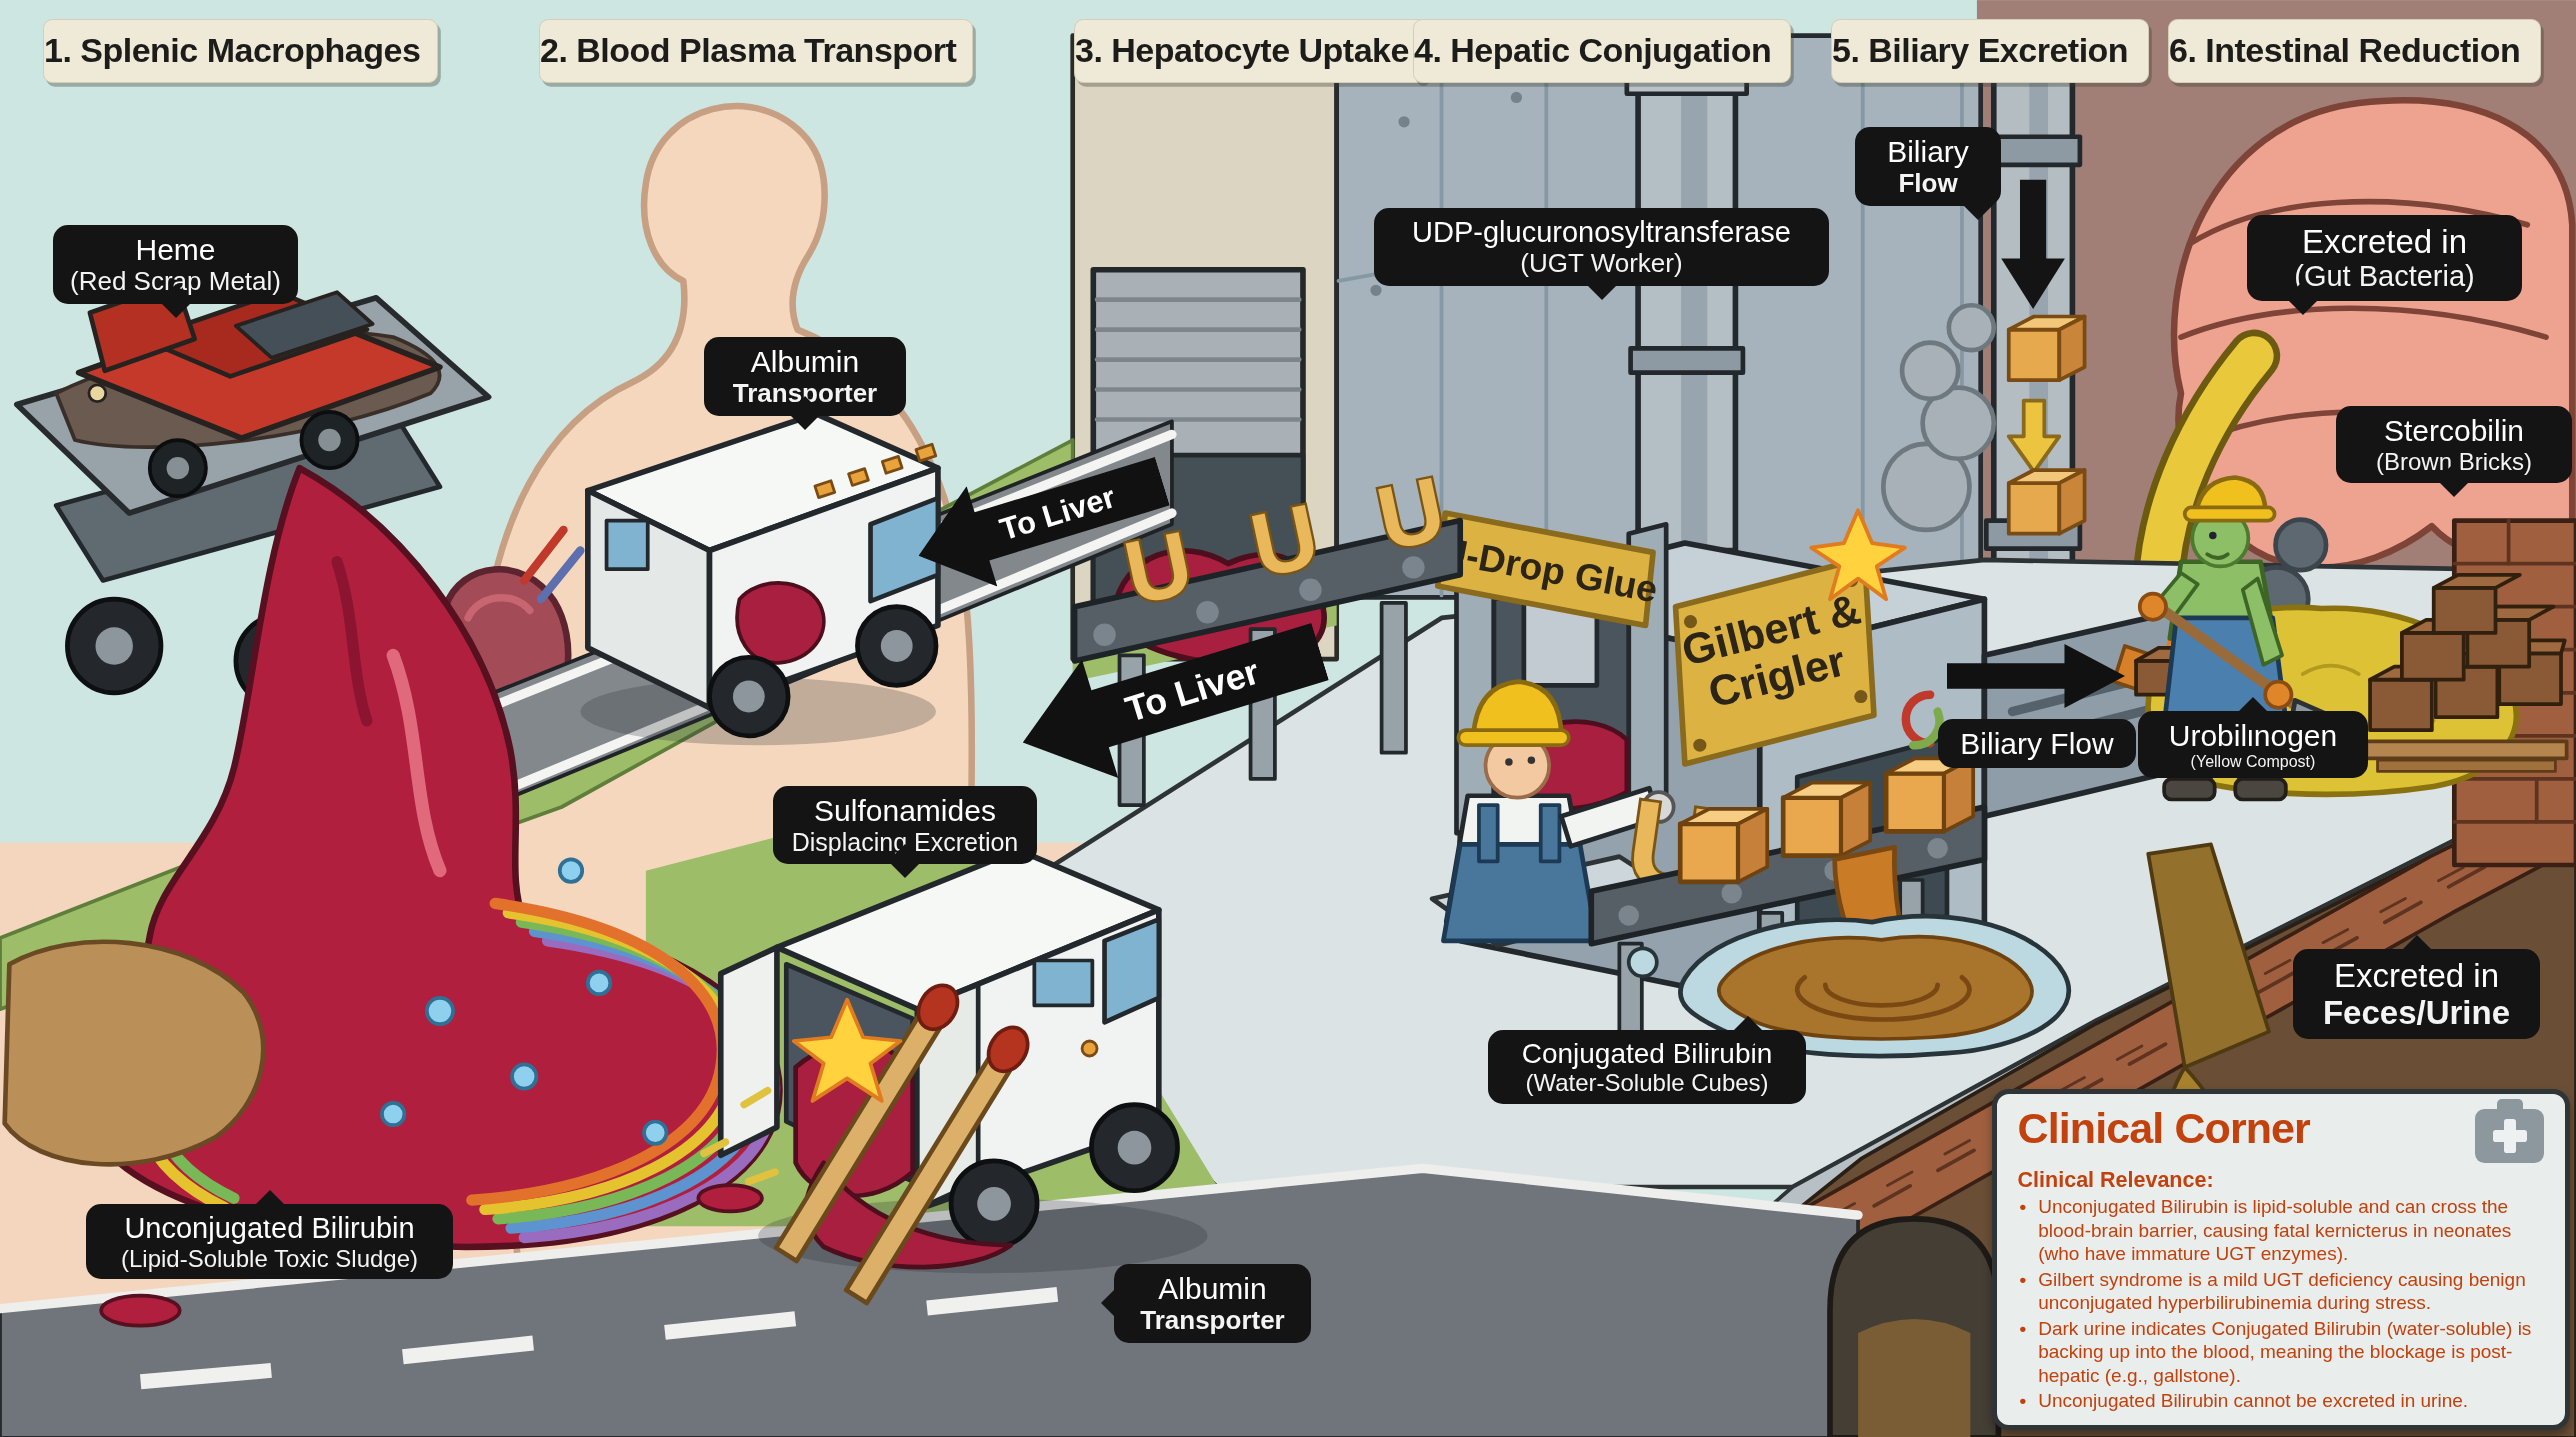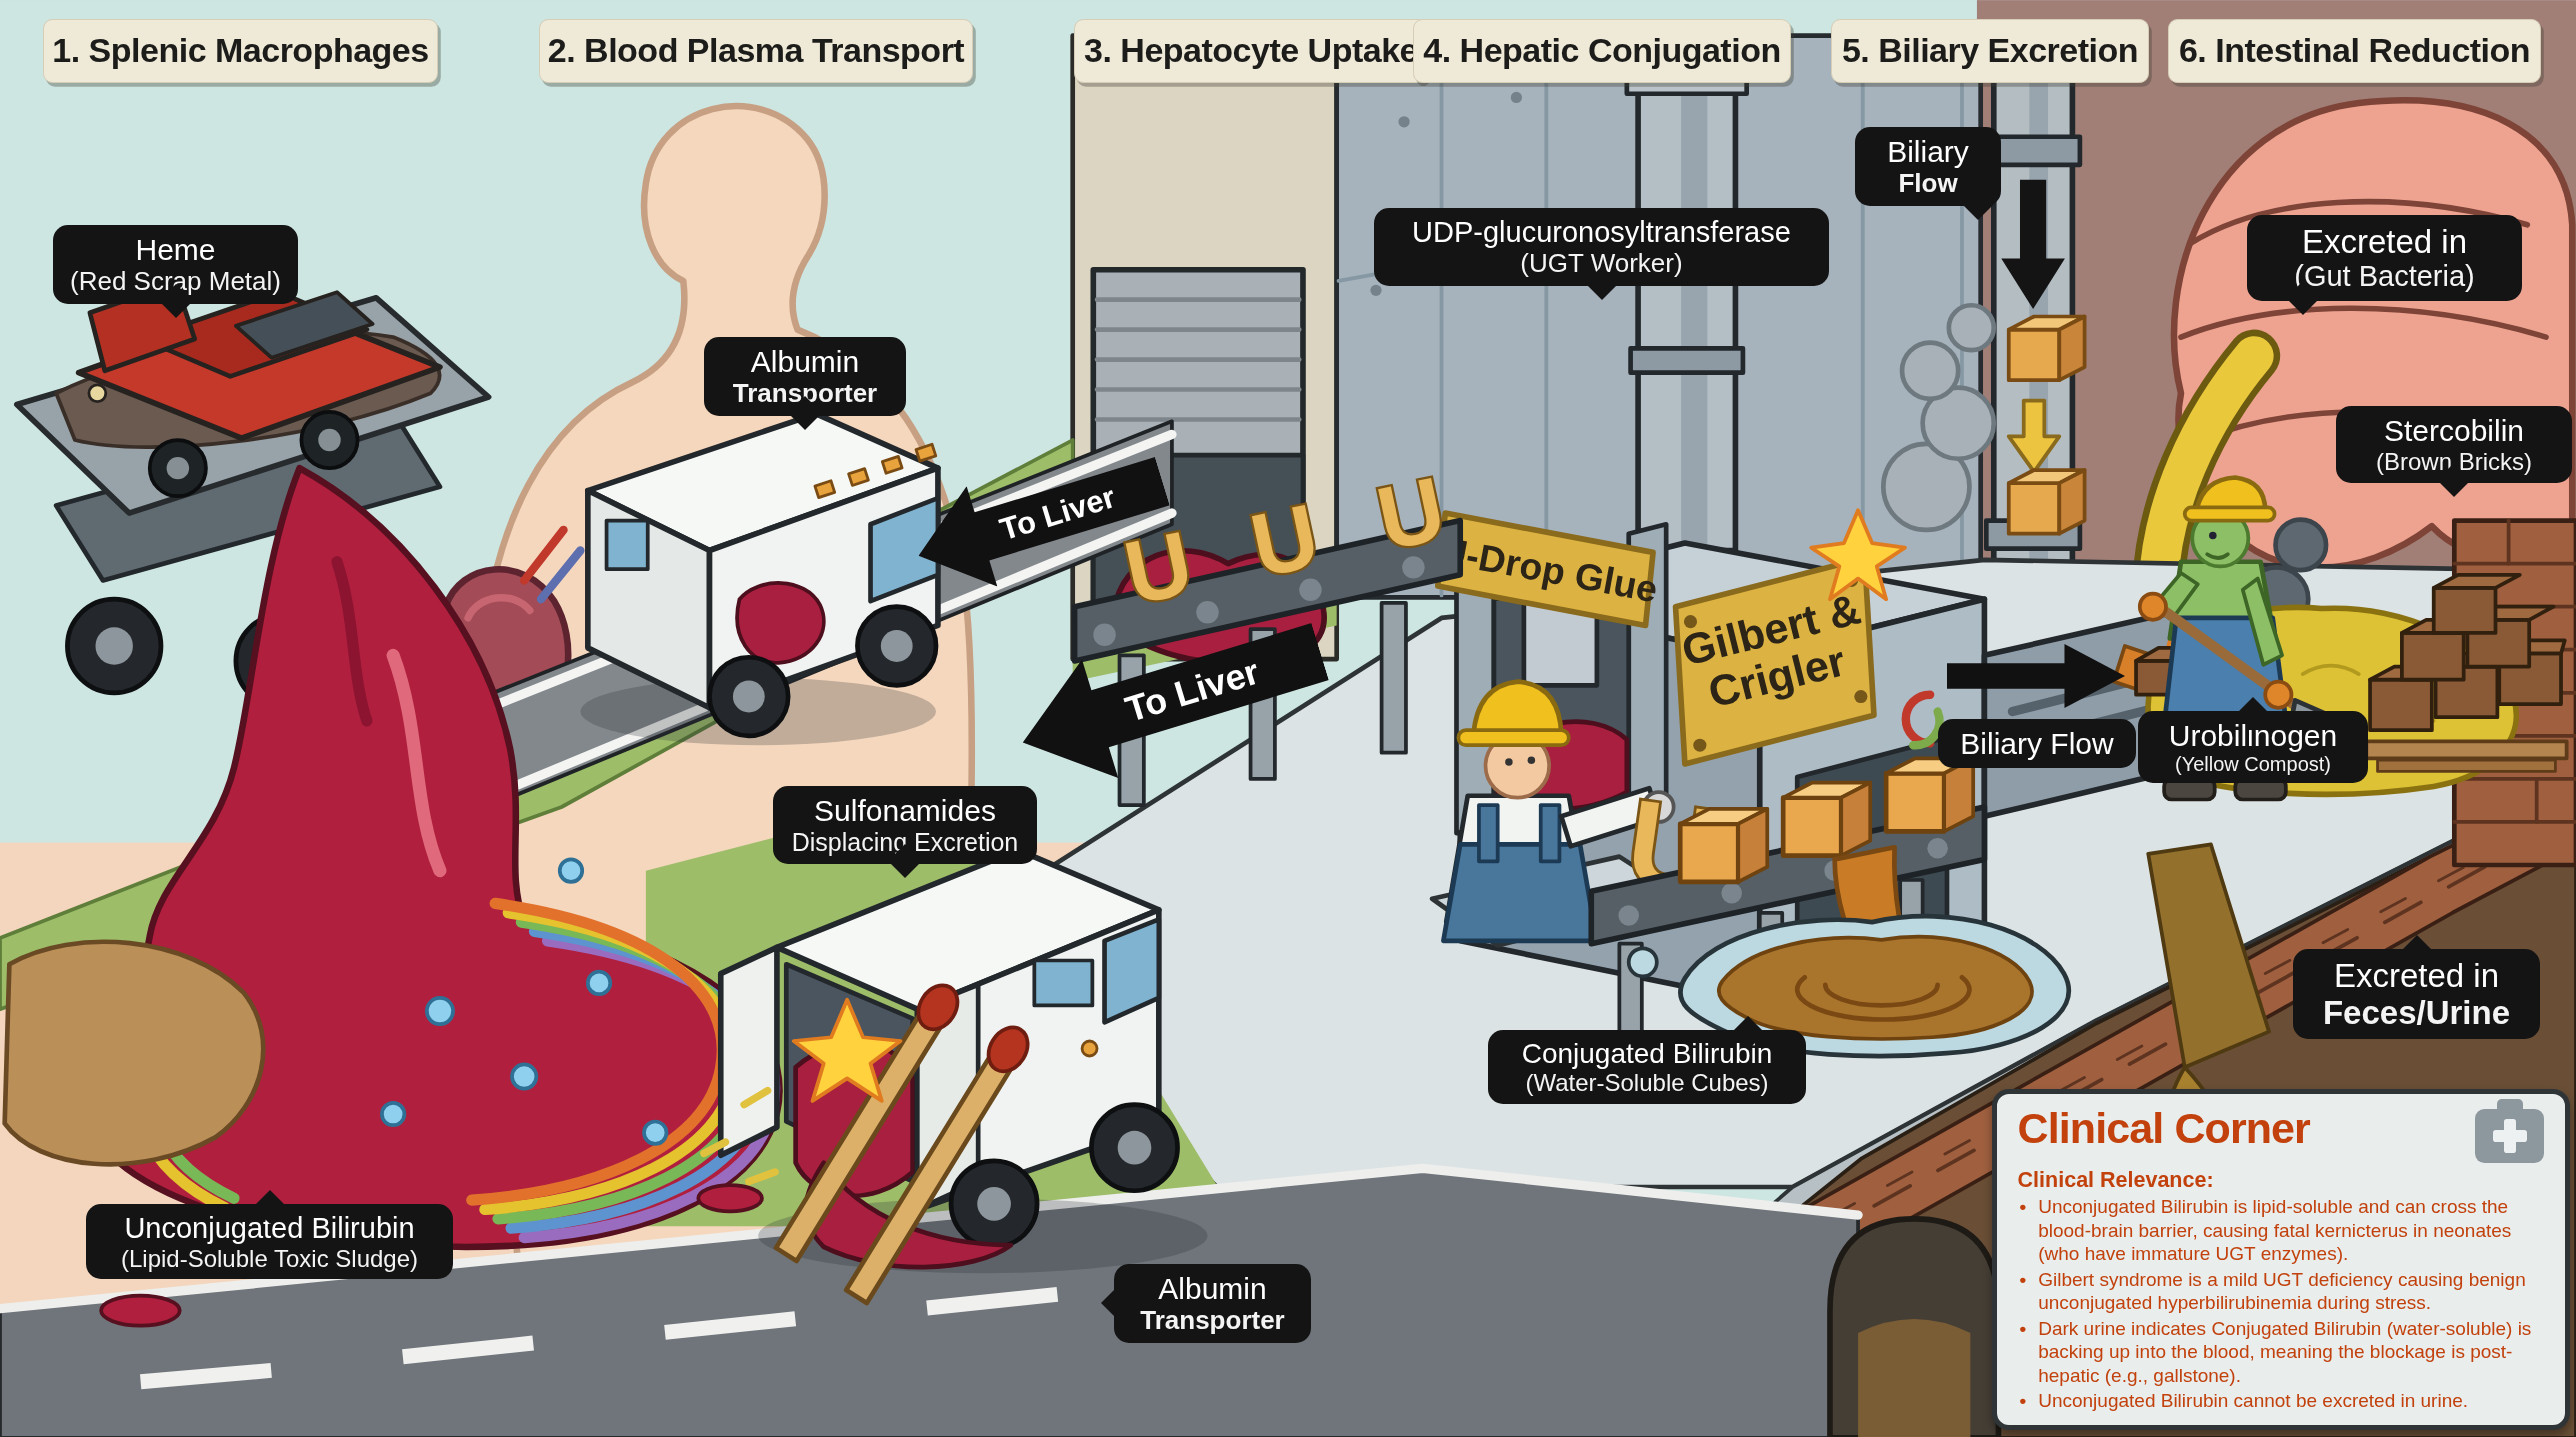--- a/index.html
+++ b/index.html
@@ -3,21 +3,21 @@
 <meta charset="utf-8">
 <style>
   html,body{margin:0;padding:0;background:#222;}
   #canvas{position:relative;width:2576px;height:1438px;overflow:hidden;
     font-family:"Liberation Sans",sans-serif;background:#cde6e2;}
   #scene{position:absolute;left:0;top:0;}
   #scene path,#scene polygon,#scene rect,#scene ellipse,#scene circle,#scene line
     {stroke-linejoin:round;stroke-linecap:round;}
 
   
-  .chip{position:absolute;top:19px;height:62px;line-height:60px;text-align:center;
+  .chip{position:absolute;top:19px;height:62px;line-height:60px;text-align:left;
     background:#efe9d7;border:1.9px solid #d5cdb6;border-radius:9.4px;
     box-shadow:2.8px 3.7px 0 rgba(60,60,48,.35);
     font-weight:bold;font-size:34px;letter-spacing:-0.5px;color:#1c1c1a;white-space:nowrap;}
 
   
   .co{position:absolute;background:#141414;color:#fff;border-radius:15px;
     padding:7.5px 15px;text-align:center;box-sizing:border-box;z-index:30;}
   .co .l1{display:block;font-weight:normal;font-size:30px;line-height:1.14;white-space:nowrap;}
   .co .l2{display:block;font-weight:400;font-size:26px;line-height:1.14;white-space:nowrap;color:#f4f4f4;}
   .co.b2 .l2{font-weight:bold;}
@@ -534,21 +534,21 @@
   <span class="l1" style="font-size:28px">Conjugated Bilirubin</span>
   <span class="l2" style="font-size:24px">(Water-Soluble Cubes)</span>
 </div>
 
 <div class="co no-tail" style="left:1938px;top:719px;width:198px">
   <span class="l1">Biliary Flow</span>
 </div>
 
 <div class="co t-up" style="left:2138px;top:711px;width:230px">
   <span class="l1">Urobilinogen</span>
-  <span class="l2" style="font-size:20px">(Yellow Compost)</span>
+  <span class="l2" style="font-size:16px">(Yellow Compost)</span>
 </div>
 
 <div class="co t-down-left" style="left:2247px;top:215px;width:275px">
   <span class="l1" style="font-size:33px">Excreted in</span>
   <span class="l2" style="font-size:29px">(Gut Bacteria)</span>
 </div>
 
 <div class="co t-down" style="left:2336px;top:406px;width:236px">
   <span class="l1">Stercobilin</span>
   <span class="l2" style="font-size:24px">(Brown Bricks)</span>

